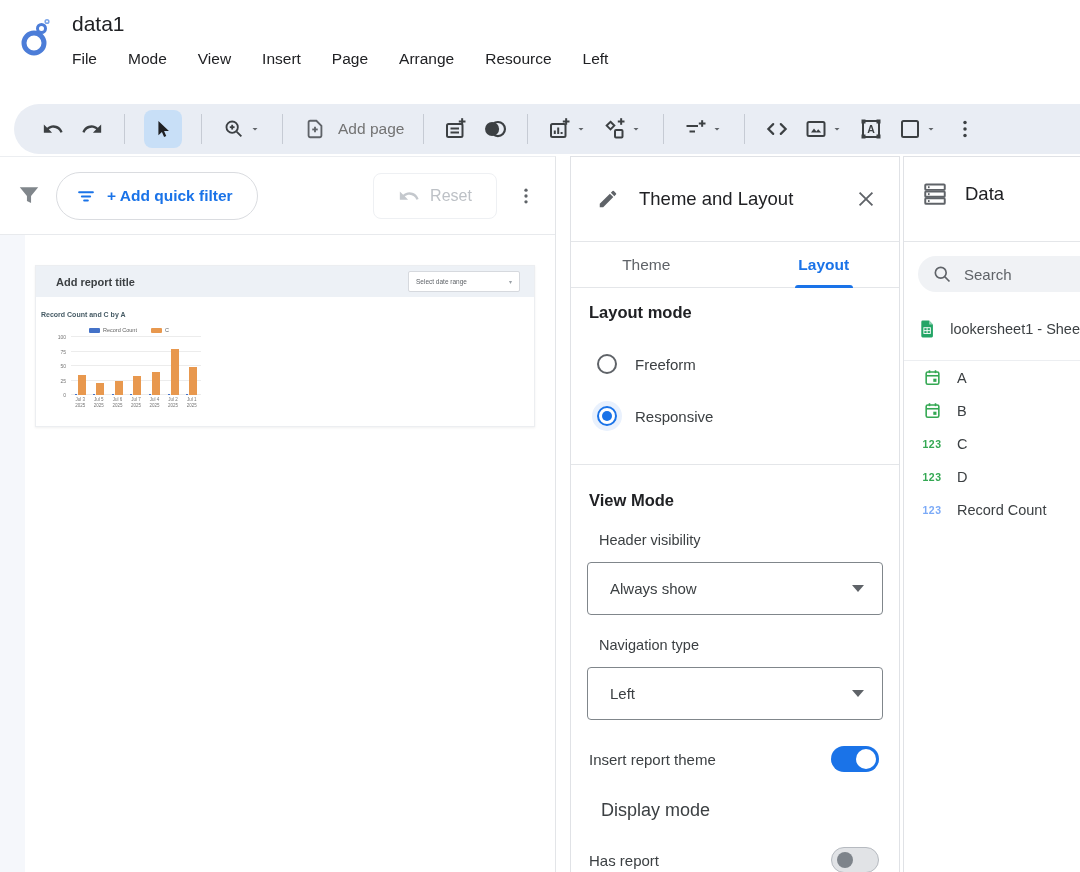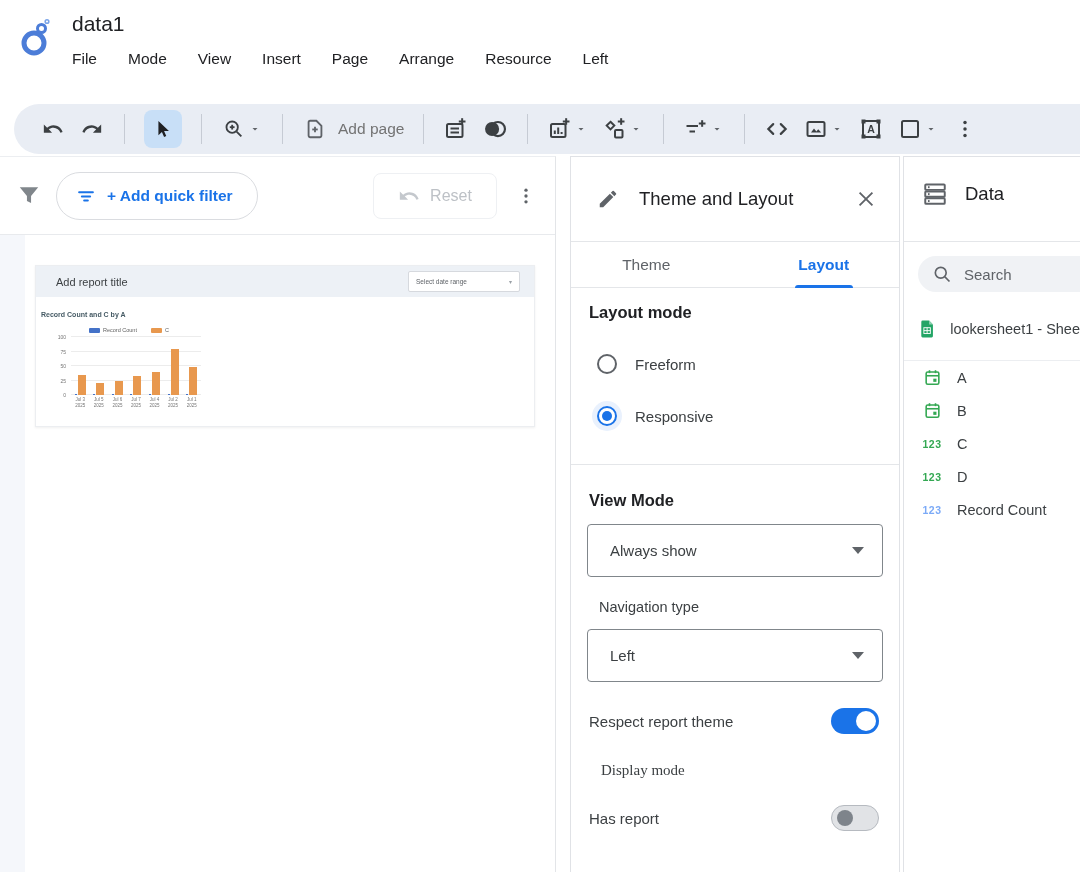--- a/index.html
+++ b/index.html
@@ -43,21 +43,21 @@
                gap:10px; color:#bdc1c6; font-size:16px; }
   .kebab { width:30px; display:flex; justify-content:center; }
 
   .canvas-body { flex:1; position:relative; background:#fff; }
   .gutter { position:absolute; left:0; top:0; bottom:0; width:25px; background:#f5f7fb; }
 
   .report-card { position:absolute; left:35px; top:30px; width:500px; height:162px;
                  background:#fff; border:1px solid #eceef1; box-shadow:0 1px 2px rgba(60,64,67,.08); }
   .card-header { height:31px; background:#edf1f6; display:flex; align-items:center;
                  padding:0 14px 0 20px; }
-  .card-header .rpt-title { font-size:11px; color:#3c4043; }
+  .card-header .rpt-title { font-size:11px; color:#3c4043;font-weight:bold; }
   .date-range { margin-left:auto; width:112px; height:21px; background:#fff; border:1px solid #d6d9de;
                 border-radius:2px; display:flex; align-items:center; justify-content:space-between;
                 padding:0 7px; }
   .date-range span { font-size:6.5px; color:#5f6368; }
   .date-range .dr-caret { font-size:6px; color:#9aa0a6; }
 
   
   .mini-chart { padding:14px 0 0 5px; }
   .mc-title { font-size:7px; font-weight:bold; color:#455a64; }
   .mc-legend { display:flex; gap:14px; margin:9px 0 4px 48px; align-items:center; }
@@ -106,21 +106,21 @@
               border-top:7px solid #5f6368; }
   .toggle-row { display:flex; align-items:center; margin-top:26px; }
   .toggle-row .tr-label { font-size:15px; color:#3c4043; flex:1; margin-left:2px; }
   .toggle { width:48px; height:26px; border-radius:14px; position:relative; margin-right:4px; }
   .toggle.on { background:#1a73e8; }
   .toggle.on::after { content:""; position:absolute; top:3px; right:3px; width:20px; height:20px;
                       background:#fff; border-radius:50%; }
   .toggle.off { background:#e1e3e6; border:1px solid #b6bac0; }
   .toggle.off::after { content:""; position:absolute; top:4px; left:5px; width:16px; height:16px;
                        background:#7e848b; border-radius:50%; }
-  .sub-label { font-size:15px; color:#3c4043; margin:28px 0 2px 14px;font-family:Liberation Serif, serif; }
+  .sub-label { font-size:18px; color:#3c4043; margin:28px 0 2px 14px; }
 
   
   .data-panel { flex:1; min-width:0; border-top:1px solid #e0e2e6; border-left:1px solid #e0e2e6;
                 background:#fff; display:flex; flex-direction:column; }
   .data-header { height:85px; display:flex; align-items:center; gap:17px; padding:0 0 11px 18px;
                  border-bottom:1px solid #e4e6e9; }
   .data-title { font-size:18.5px; color:#202124; }
   .search-pill { height:36px; background:#f0f2f5; border-radius:18px; margin:14px 0 0 14px;
                  width:210px; display:flex; align-items:center; gap:12px; padding:0 14px; }
   .search-pill span { font-size:15px; color:#5f6368; }
@@ -463,31 +463,32 @@
               <div class="radio"></div>
               <span class="radio-label">Freeform</span>
             </div>
             <div class="radio-row">
               <div class="radio checked"></div>
               <span class="radio-label">Responsive</span>
             </div>
           </div>
         <div class="divider-full"></div>
         <h3 class="sect-heading" id="view-mode-heading">View Mode</h3>
+        <div class="field-label">Header visibility</div>
         <div class="dropdown">
           <span class="dd-value">Always show</span>
           <span class="dd-caret"></span>
         </div>
         <div class="field-label">Navigation type</div>
         <div class="dropdown">
           <span class="dd-value">Left</span>
           <span class="dd-caret"></span>
         </div>
         <div class="toggle-row">
-          <span class="tr-label">Respect report theme</span>
+          <span class="tr-label">Insert report theme</span>
           <div class="toggle on" id="toggle-respect"></div>
         </div>
         <div class="sub-label">Display mode</div>
         <div class="toggle-row">
           <span class="tr-label">Has report</span>
           <div class="toggle off" id="toggle-margin"></div>
         </div>
       </div>
     </section>
 

